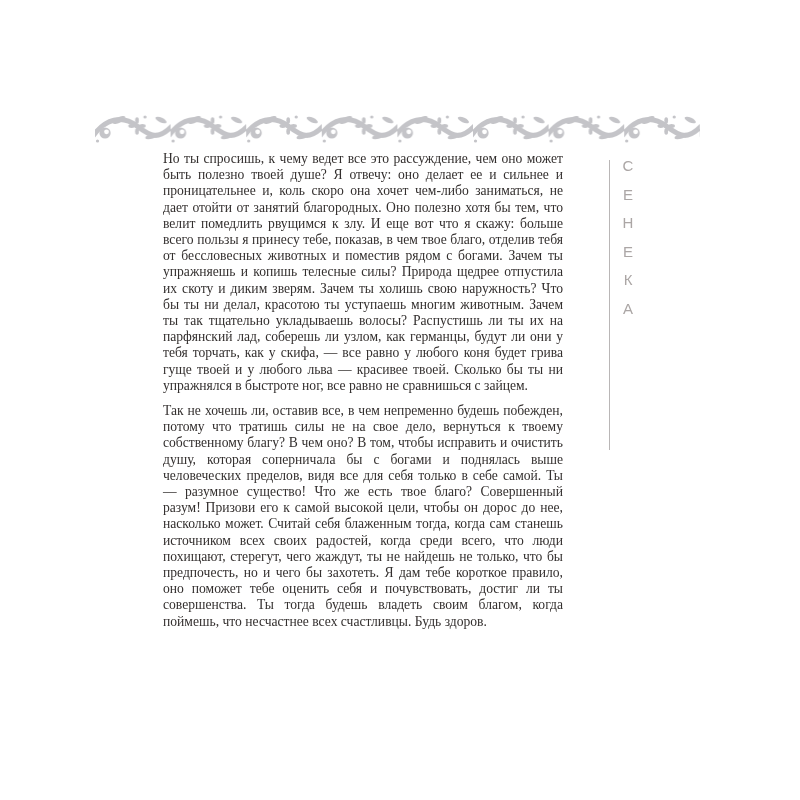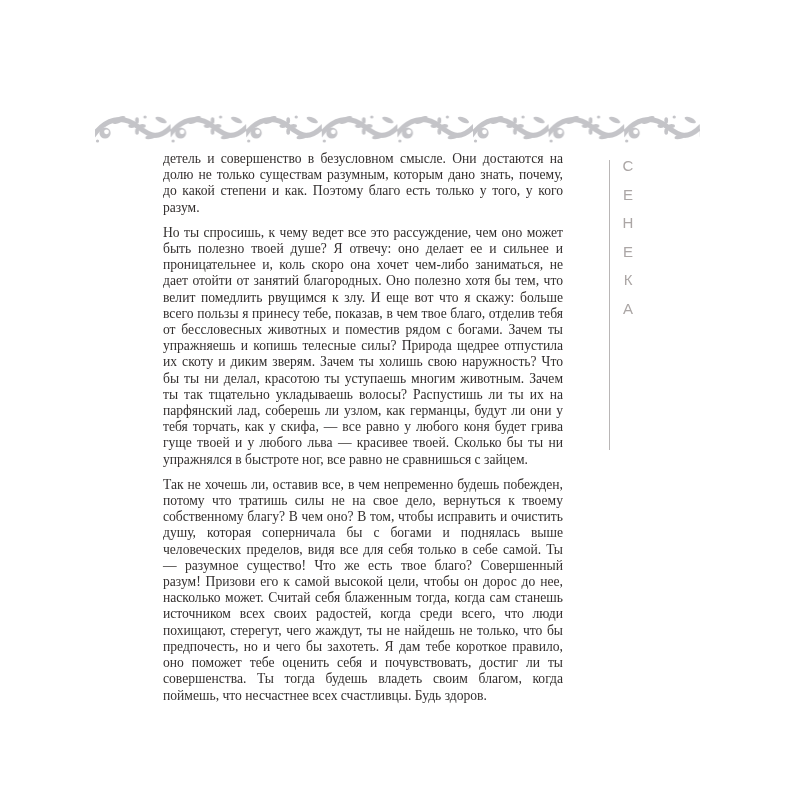--- a/index.html
+++ b/index.html
@@ -87,21 +87,20 @@
           <ellipse cx="66" cy="6" rx="6" ry="2.4" transform="rotate(24 66 6)"></ellipse>
           <circle cx="2.5" cy="27" r="1.6"></circle>
           <circle cx="50" cy="3" r="1.6"></circle>
         </g>
       </pattern>
     </defs>
     <rect x="0" y="0" width="605" height="29" fill="url(#orn)"></rect>
   </svg>
 
   <div class="text-block" lang="ru">
-    <p>детель и совершенство в безусловном смысле. Они достаются на долю не только существам разумным, которым дано знать, почему, до какой степени и как. Поэтому благо есть только у того, у кого разум.</p>
     <p>Но ты спросишь, к чему ведет все это рассуждение, чем оно может быть полезно твоей душе? Я отвечу: оно делает ее и сильнее и проницательнее и, коль скоро она хочет чем-либо заниматься, не дает отойти от занятий благородных. Оно полезно хотя бы тем, что велит помедлить рвущимся к злу. И еще вот что я скажу: больше всего пользы я принесу тебе, показав, в чем твое благо, отделив тебя от бессловесных животных и поместив рядом с богами. Зачем ты упражняешь и копишь телесные силы? Природа щедрее отпустила их скоту и диким зверям. Зачем ты холишь свою наружность? Что бы ты ни делал, красотою ты уступаешь многим животным. Зачем ты так тщательно укладываешь волосы? Распустишь ли ты их на парфянский лад, соберешь ли узлом, как германцы, будут ли они у тебя торчать, как у скифа, — все равно у любого коня будет грива гуще твоей и у любого льва — красивее твоей. Сколько бы ты ни упражнялся в быстроте ног, все равно не сравнишься с зайцем.</p>
     <p>Так не хочешь ли, оставив все, в чем непременно будешь побежден, потому что тратишь силы не на свое дело, вернуться к твоему собственному благу? В чем оно? В том, чтобы исправить и очистить душу, которая соперничала бы с богами и поднялась выше человеческих пределов, видя все для себя только в себе самой. Ты — разумное существо! Что же есть твое благо? Совершенный разум! Призови его к самой высокой цели, чтобы он дорос до нее, насколько может. Считай себя блаженным тогда, когда сам станешь источником всех своих радостей, когда среди всего, что люди похищают, стерегут, чего жаждут, ты не найдешь не только, что бы предпочесть, но и чего бы захотеть. Я дам тебе короткое правило, оно поможет тебе оценить себя и почувствовать, достиг ли ты совершенства. Ты тогда будешь владеть своим благом, когда поймешь, что несчастнее всех счастливцы. Будь здоров.</p>
   </div>
 
   <div class="side-rule"></div>
   <div class="side-title">
     <span>С</span>
     <span>Е</span>
     <span>Н</span>
     <span>Е</span>

